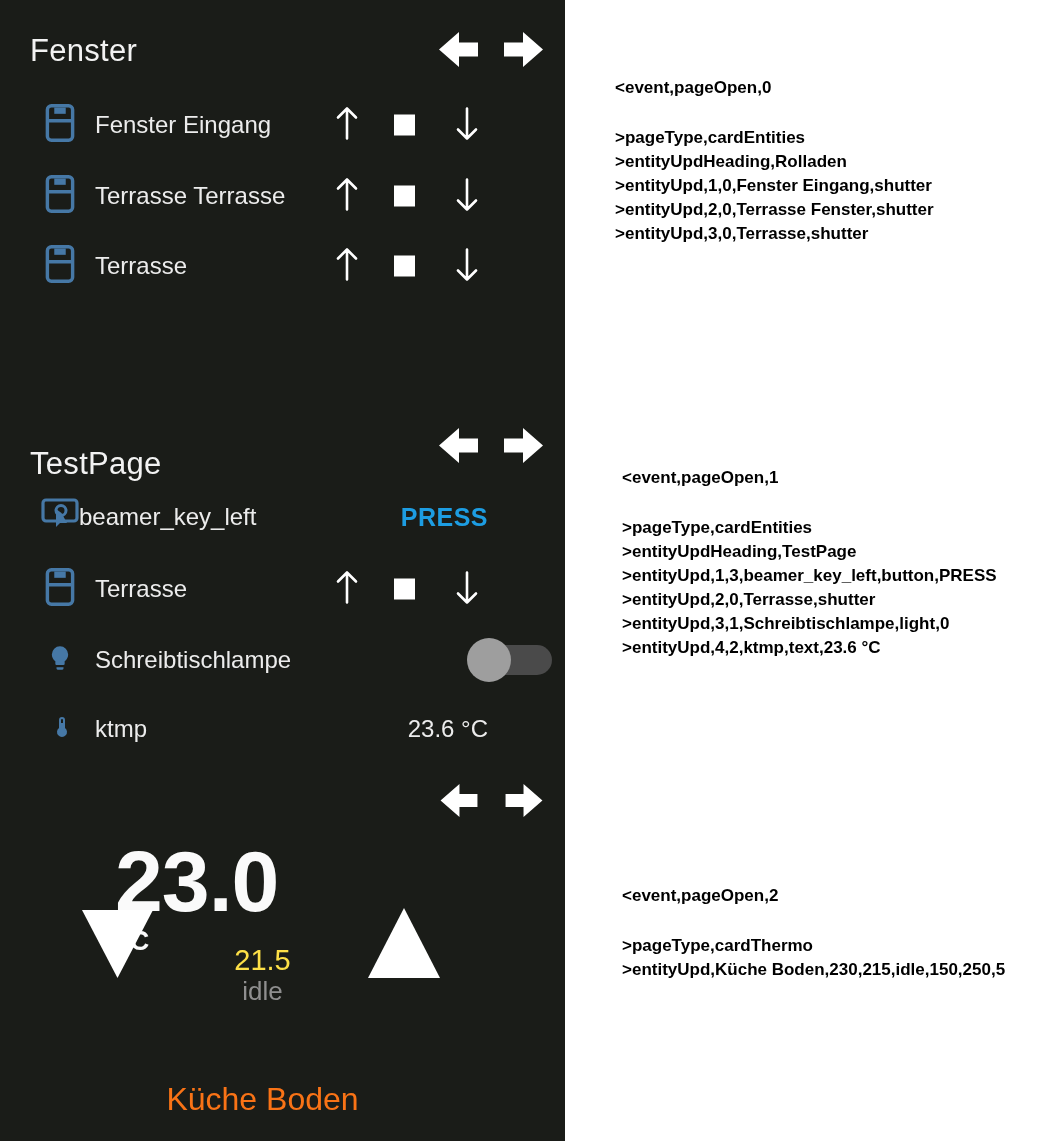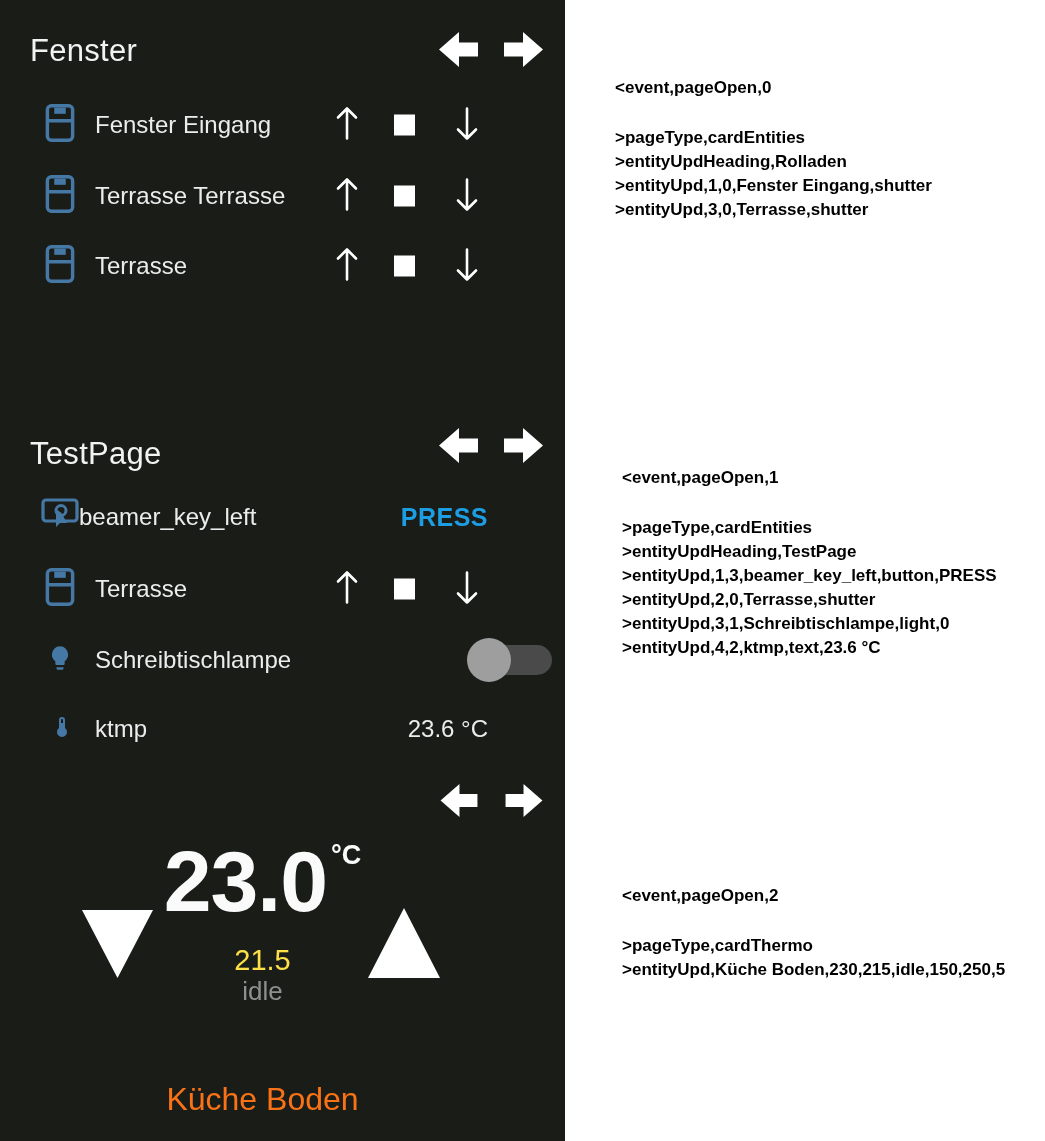--- a/index.html
+++ b/index.html
@@ -128,21 +128,21 @@
         </button>
         <button class="rowel" style="left:456px;">
           <span><svg width="22" height="38" viewBox="0 0 22 38">
                 <path d="M11 4 V34 M2 25 L11 34 L20 25" fill="none" stroke="#ffffff" stroke-width="2.6" stroke-linecap="round" stroke-linejoin="round"></path>
               </svg></span>
         </button>
       </div>
     </div>
 
     <div class="card" style="top:380px; height:380px;">
-      <div class="card-title" style="top:56px;">TestPage</div>
+      <div class="card-title" style="top:66px;">TestPage</div>
       <button class="nav" style="left:439px; top:47px;">
         <span><svg width="39" height="37" viewBox="0 0 39 37">
               <polygon points="0,18.5 20,1 20,11.5 39,11.5 39,25.5 20,25.5 20,36" fill="#ffffff"></polygon>
             </svg></span>
       </button>
       <button class="nav" style="left:504px; top:47px;">
         <span><svg width="39" height="37" viewBox="0 0 39 37">
               <polygon points="39,18.5 19,1 19,11.5 0,11.5 0,25.5 19,25.5 19,36" fill="#ffffff"></polygon>
             </svg></span>
       </button>
@@ -212,21 +212,21 @@
         <span><svg width="38" height="35" viewBox="0 0 39 37">
               <polygon points="0,18.5 20,1 20,11.5 39,11.5 39,25.5 20,25.5 20,36" fill="#ffffff"></polygon>
             </svg></span>
       </button>
       <button class="nav" style="left:505px; top:22px;">
         <span><svg width="38" height="35" viewBox="0 0 39 37">
               <polygon points="39,18.5 19,1 19,11.5 0,11.5 0,25.5 19,25.5 19,36" fill="#ffffff"></polygon>
             </svg></span>
       </button>
 
-      <div class="thermo-center temp-row" style="top:78px;">
+      <div class="thermo-center temp-row" style="top:78px;flex-direction:column;">
         <span class="temp-val">23.0</span>
         <span class="temp-unit">°C</span>
       </div>
 
       <button class="tri" style="left:82px; top:150px;">
         <span><svg width="71" height="68" viewBox="0 0 71 68">
               <polygon points="0,0 71,0 35.5,68" fill="#ffffff"></polygon>
             </svg></span>
       </button>
       <button class="tri" style="left:368px; top:148px;">
@@ -239,20 +239,21 @@
       <div class="thermo-center temp-state" style="top:216px;">idle</div>
       <div class="thermo-center thermo-name" style="top:321px;">Küche Boden</div>
     </div>
   </div>
 
   <div class="log" style="left:615px; top:76px;">
     <div class="log-event">&lt;event,pageOpen,0</div>
     <div class="log-line">&gt;pageType,cardEntities</div>
     <div class="log-line">&gt;entityUpdHeading,Rolladen</div>
     <div class="log-line">&gt;entityUpd,1,0,Fenster Eingang,shutter</div>
+    <div class="log-line">&gt;entityUpd,2,0,Terrasse Fenster,shutter</div>
     <div class="log-line">&gt;entityUpd,3,0,Terrasse,shutter</div>
   </div>
 
   <div class="log" style="left:622px; top:466px;">
     <div class="log-event">&lt;event,pageOpen,1</div>
     <div class="log-line">&gt;pageType,cardEntities</div>
     <div class="log-line">&gt;entityUpdHeading,TestPage</div>
     <div class="log-line">&gt;entityUpd,1,3,beamer_key_left,button,PRESS</div>
     <div class="log-line">&gt;entityUpd,2,0,Terrasse,shutter</div>
     <div class="log-line">&gt;entityUpd,3,1,Schreibtischlampe,light,0</div>

